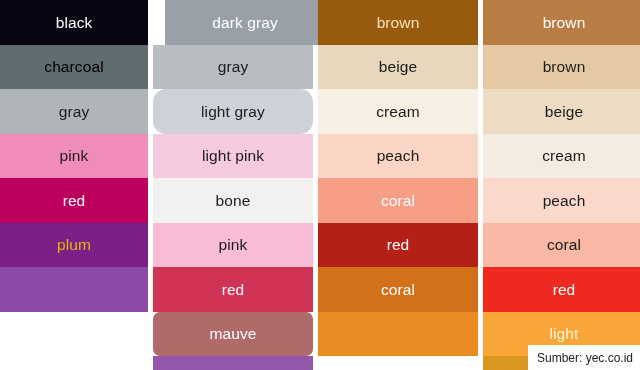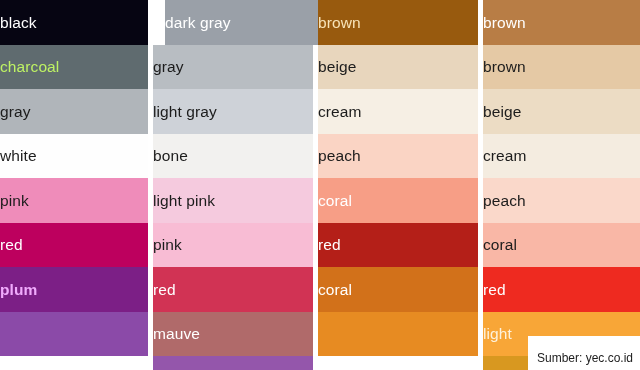--- a/index.html
+++ b/index.html
@@ -27,101 +27,98 @@
   .col-gap {
     flex: 0 0 auto;
     height: 370px;
     background: #ffffff;
   }
   .swatch {
     position: relative;
     width: 100%;
     display: flex;
     align-items: center;
-    justify-content: flex-start;
+    justify-content: center;
     box-sizing: border-box;
   }
   .swatch-label {
     font-size: 15.5px;
     letter-spacing: 0.1px;
     line-height: 1;
     text-align: center;
     white-space: nowrap;
     user-select: none;
   }
   #source-watermark {
     position: absolute;
     right: 0;
     bottom: 0;
     background: #ffffff;
-    padding: 12px 7px 4px 9px;
+    padding: 3px 7px 4px 9px;
     box-sizing: border-box;
   }
   #source-watermark .wm-text {
     font-size: 12px;
     color: #1c1c1c;
     line-height: 1;
     white-space: nowrap;
     font-family: "Liberation Sans", sans-serif;
   }
 </style>
 </head>
 <body>
 
 <div id="palette-board" style="width: 640px; height: 370px; background: rgb(255, 255, 255);">
     <div class="palette-column" style="width: 148px;">
       <div class="swatch" style="background: rgb(6, 5, 18); height: 44.5px; flex: 0 0 44.5px;">
         <span class="swatch-label" style="color: rgb(255, 255, 255);">black</span>
       </div>
       <div class="swatch" style="background: rgb(95, 107, 111); height: 44.5px; flex: 0 0 44.5px;">
-        <span class="swatch-label" style="color: #bef264;">charcoal</span>
+        <span class="swatch-label" style="color: #000000;">charcoal</span>
       </div>
       <div class="swatch" style="background: rgb(176, 181, 186); height: 44.5px; flex: 0 0 44.5px;">
         <span class="swatch-label" style="color: rgb(28, 28, 28);">gray</span>
-      </div>
-      <div class="swatch" style="background: rgb(254, 254, 254); height: 44.5px; flex: 0 0 44.5px;">
-        <span class="swatch-label" style="color: rgb(28, 28, 28);">white</span>
       </div>
       <div class="swatch" style="background: rgb(239, 140, 186); height: 44.5px; flex: 0 0 44.5px;">
         <span class="swatch-label" style="color: rgb(28, 28, 28);">pink</span>
       </div>
       <div class="swatch" style="background: rgb(189, 0, 94); height: 44.5px; flex: 0 0 44.5px;">
         <span class="swatch-label" style="color: rgb(255, 255, 255);">red</span>
       </div>
       <div class="swatch" style="background: rgb(124, 31, 134); height: 44.5px; flex: 0 0 44.5px;">
-        <span class="swatch-label" style="color: #f0abfc; font-weight: bold;">plum</span>
+        <span class="swatch-label" style="color: #eab308;">plum</span>
       </div>
       <div class="swatch" style="background: rgb(139, 74, 168); height: 44.5px; flex: 0 0 44.5px;">
         <span class="swatch-label" style="color: rgb(255, 255, 255);"></span>
       </div>
     </div>
     <div class="col-gap" style="width: 5px;"></div>
     <div class="palette-column" style="width: 160px;">
       <div class="swatch" style="background: rgb(154, 160, 168); height: 44.5px; flex: 0 0 44.5px; margin-left: 12px;">
         <span class="swatch-label" style="color: rgb(255, 255, 255);">dark gray</span>
       </div>
       <div class="swatch" style="background: rgb(184, 189, 194); height: 44.5px; flex: 0 0 44.5px;">
         <span class="swatch-label" style="color: rgb(28, 28, 28);">gray</span>
       </div>
-      <div class="swatch" style="background: rgb(206, 210, 216); height: 44.5px; flex: 0 0 44.5px;">
+      <div class="swatch" style="background: rgb(206, 210, 216); height: 44.5px; flex: 0 0 44.5px; border-radius: 13px;">
         <span class="swatch-label" style="color: rgb(28, 28, 28);">light gray</span>
+      </div>
+      <div class="swatch" style="background: rgb(245, 202, 222); height: 44.5px; flex: 0 0 44.5px;">
+        <span class="swatch-label" style="color: rgb(28, 28, 28);">light pink</span>
       </div>
       <div class="swatch" style="background: rgb(242, 241, 239); height: 44.5px; flex: 0 0 44.5px;">
         <span class="swatch-label" style="color: rgb(28, 28, 28);">bone</span>
-      </div>
-      <div class="swatch" style="background: rgb(245, 202, 222); height: 44.5px; flex: 0 0 44.5px;">
-        <span class="swatch-label" style="color: rgb(28, 28, 28);">light pink</span>
       </div>
       <div class="swatch" style="background: rgb(248, 188, 212); height: 44.5px; flex: 0 0 44.5px;">
         <span class="swatch-label" style="color: rgb(28, 28, 28);">pink</span>
       </div>
       <div class="swatch" style="background: rgb(209, 51, 84); height: 44.5px; flex: 0 0 44.5px;">
         <span class="swatch-label" style="color: rgb(255, 255, 255);">red</span>
       </div>
-      <div class="swatch" style="background: rgb(176, 106, 106); height: 44.5px; flex: 0 0 44.5px;">
+      <div class="swatch" style="background: rgb(176, 106, 106); height: 44.5px; flex: 0 0 44.5px; border-radius: 7px;">
         <span class="swatch-label" style="color: rgb(255, 255, 255);">mauve</span>
       </div>
       <div class="swatch" style="background: rgb(148, 86, 171); height: 44.5px; flex: 0 0 44.5px;">
         <span class="swatch-label" style="color: rgb(255, 255, 255);"></span>
       </div>
     </div>
     <div class="col-gap" style="width: 5px;"></div>
     <div class="palette-column" style="width: 160px;">
       <div class="swatch" style="background: rgb(152, 90, 14); height: 44.5px; flex: 0 0 44.5px;">
         <span class="swatch-label" style="color: rgb(248, 228, 184);">brown</span>

